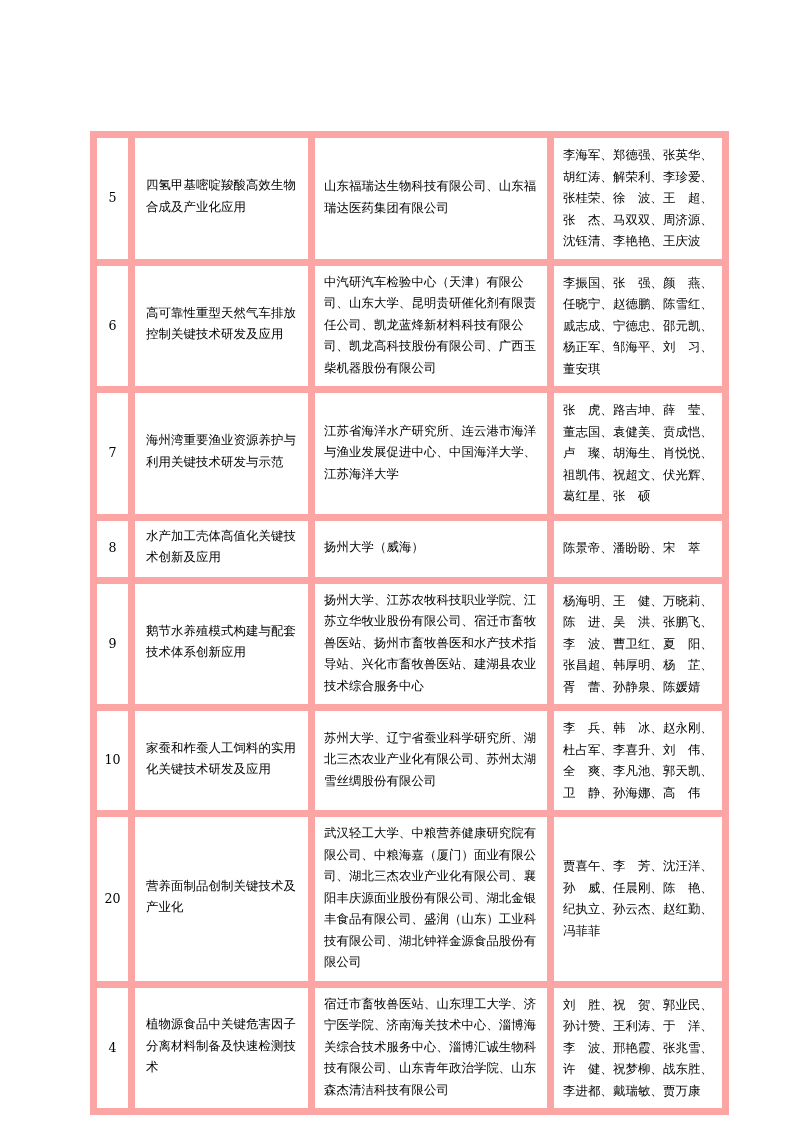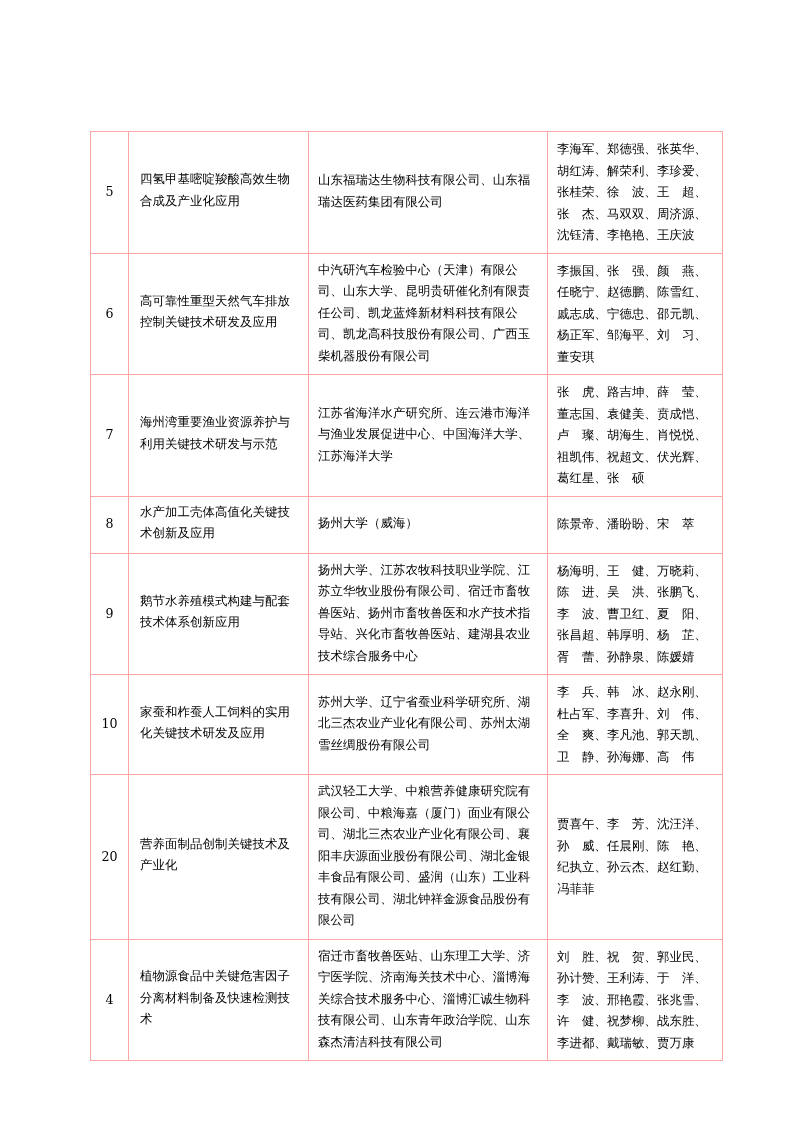--- a/index.html
+++ b/index.html
@@ -25,21 +25,21 @@
   }
   .award-table {
     position: absolute;
     left: 90px;
     top: 131px;
     width: 632px;
     border-collapse: collapse;
     table-layout: fixed;
   }
   .award-table td {
-    border: 1px solid #fca5a5;
+    border: 7px solid #fca5a5;
     vertical-align: middle;
     padding: 6px 7px 7px 7px;
     font-size: 12.4px;
     line-height: 21.5px;
     letter-spacing: 0.1px;
   }
   col.c-index { width: 38px; }
   col.c-title { width: 180px; }
   col.c-org   { width: 239px; }
   col.c-people{ width: 175px; }

